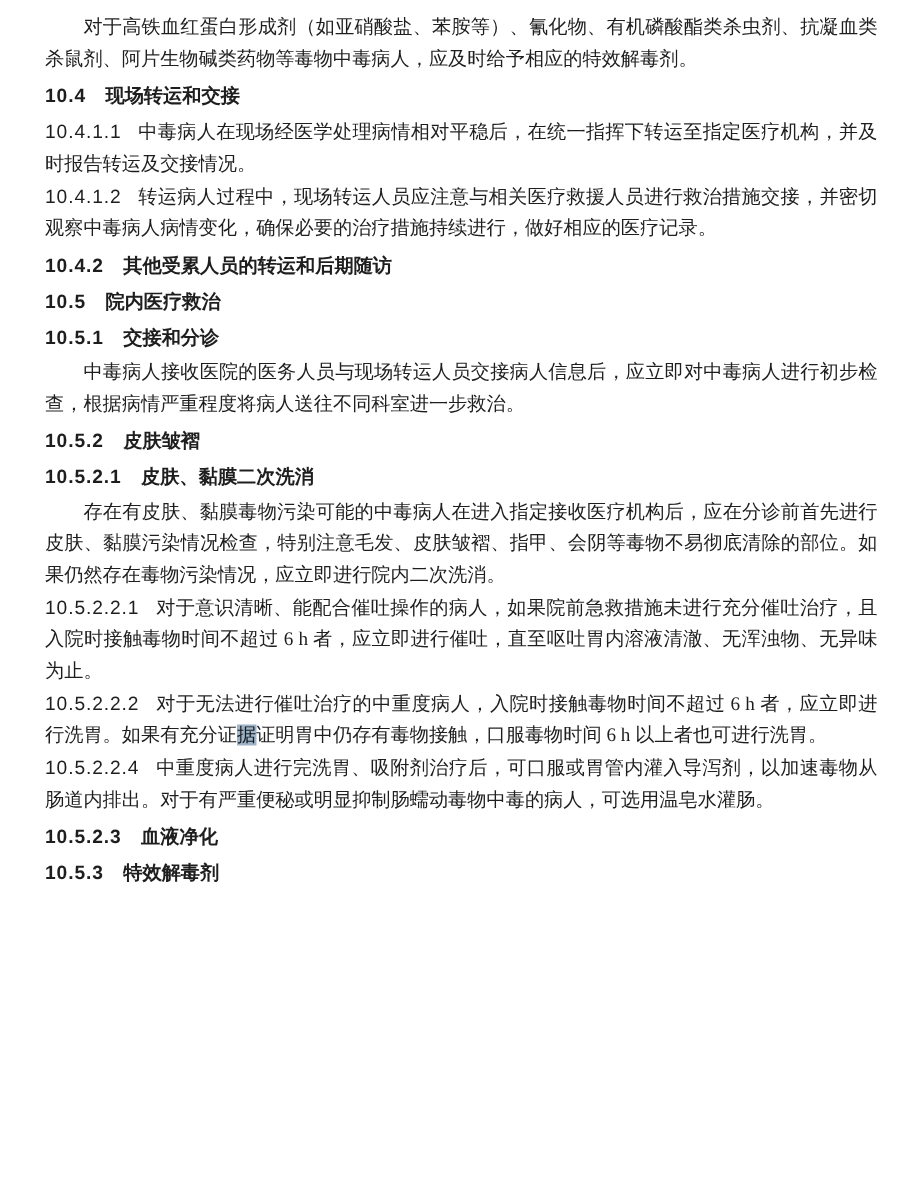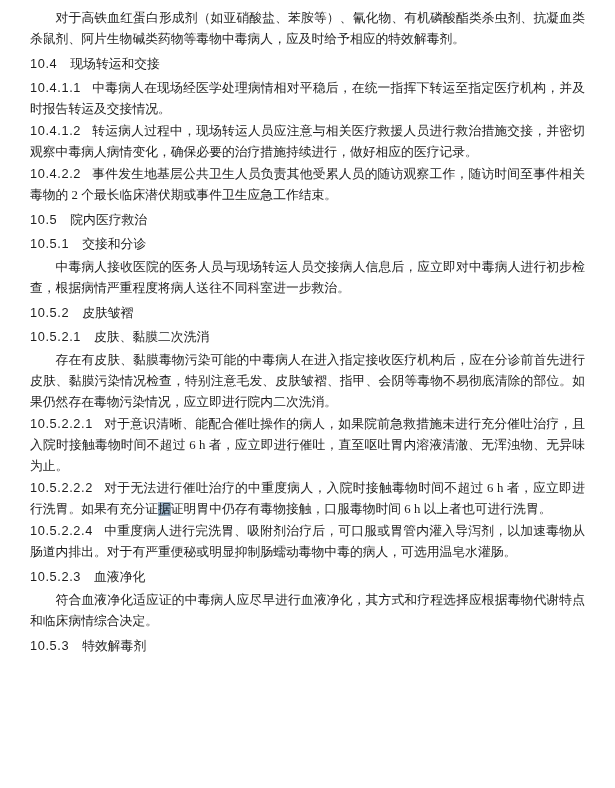--- a/index.html
+++ b/index.html
@@ -33,21 +33,21 @@
   .num {
     font-family: "Liberation Sans", "DejaVu Sans", sans-serif;
     letter-spacing: 0.6px;
     white-space: nowrap;
   }
   .clause .num {
     margin-right: 11px;
   }
   .heading {
     font-family: "Liberation Sans", "DejaVu Sans", sans-serif;
-    font-weight: normal;
+    font-weight: bold;
     margin: 3px 0;
   }
   .heading .num {
     margin-right: 13px;
   }
   .sel {
     
     color: #10181f;
   }
 </style>
@@ -58,23 +58,23 @@
 
   <div class="para">对于高铁血红蛋白形成剂（如亚硝酸盐、苯胺等）、氰化物、有机磷酸酯类杀虫剂、抗凝血类杀鼠剂、阿片生物碱类药物等毒物中毒病人，应及时给予相应的特效解毒剂。</div>
 
   <div class="heading"><span class="num">10.4</span><span>现场转运和交接</span></div>
 
 
   <div class="clause"><span class="num">10.4.1.1</span><span>中毒病人在现场经医学处理病情相对平稳后，在统一指挥下转运至指定医疗机构，并及时报告转运及交接情况。</span></div>
 
   <div class="clause"><span class="num">10.4.1.2</span><span>转运病人过程中，现场转运人员应注意与相关医疗救援人员进行救治措施交接，并密切观察中毒病人病情变化，确保必要的治疗措施持续进行，做好相应的医疗记录。</span></div>
 
+  <div class="heading"><span class="num">10.4.2</span><span>其他受累人员的转运和后期随访</span></div>
 
 
-  <div class="clause"><span class="num">10.4.2.2</span><span>事件发生地基层公共卫生人员负责其他受累人员的随访观察工作，随访时间至事件相关毒物的 2 个最长临床潜伏期或事件卫生应急工作结束。</span></div>
 
   <div class="heading"><span class="num">10.5</span><span>院内医疗救治</span></div>
 
   <div class="heading"><span class="num">10.5.1</span><span>交接和分诊</span></div>
 
   <div class="para">中毒病人接收医院的医务人员与现场转运人员交接病人信息后，应立即对中毒病人进行初步检查，根据病情严重程度将病人送往不同科室进一步救治。</div>
 
   <div class="heading"><span class="num">10.5.2</span><span>皮肤皱褶</span></div>
 
   <div class="heading"><span class="num">10.5.2.1</span><span>皮肤、黏膜二次洗消</span></div>
@@ -84,17 +84,16 @@
 
   <div class="clause"><span class="num">10.5.2.2.1</span><span>对于意识清晰、能配合催吐操作的病人，如果院前急救措施未进行充分催吐治疗，且入院时接触毒物时间不超过 6 h 者，应立即进行催吐，直至呕吐胃内溶液清澈、无浑浊物、无异味为止。</span></div>
 
   <div class="clause"><span class="num">10.5.2.2.2</span><span>对于无法进行催吐治疗的中重度病人，入院时接触毒物时间不超过 6 h 者，应立即进行洗胃。如果有充分证</span><span class="sel" style="background-color: rgb(159, 180, 199);">据</span><span>证明胃中仍存有毒物接触，口服毒物时间 6 h 以上者也可进行洗胃。</span></div>
 
 
   <div class="clause"><span class="num">10.5.2.2.4</span><span>中重度病人进行完洗胃、吸附剂治疗后，可口服或胃管内灌入导泻剂，以加速毒物从肠道内排出。对于有严重便秘或明显抑制肠蠕动毒物中毒的病人，可选用温皂水灌肠。</span></div>
 
   <div class="heading"><span class="num">10.5.2.3</span><span>血液净化</span></div>
 
-  <div class="para">符合血液净化适应证的中毒病人应尽早进行血液净化，其方式和疗程选择应根据毒物代谢特点和临床病情综合决定。</div>
 
   <div class="heading"><span class="num">10.5.3</span><span>特效解毒剂</span></div>
 
 </div>
 
 </body></html>

